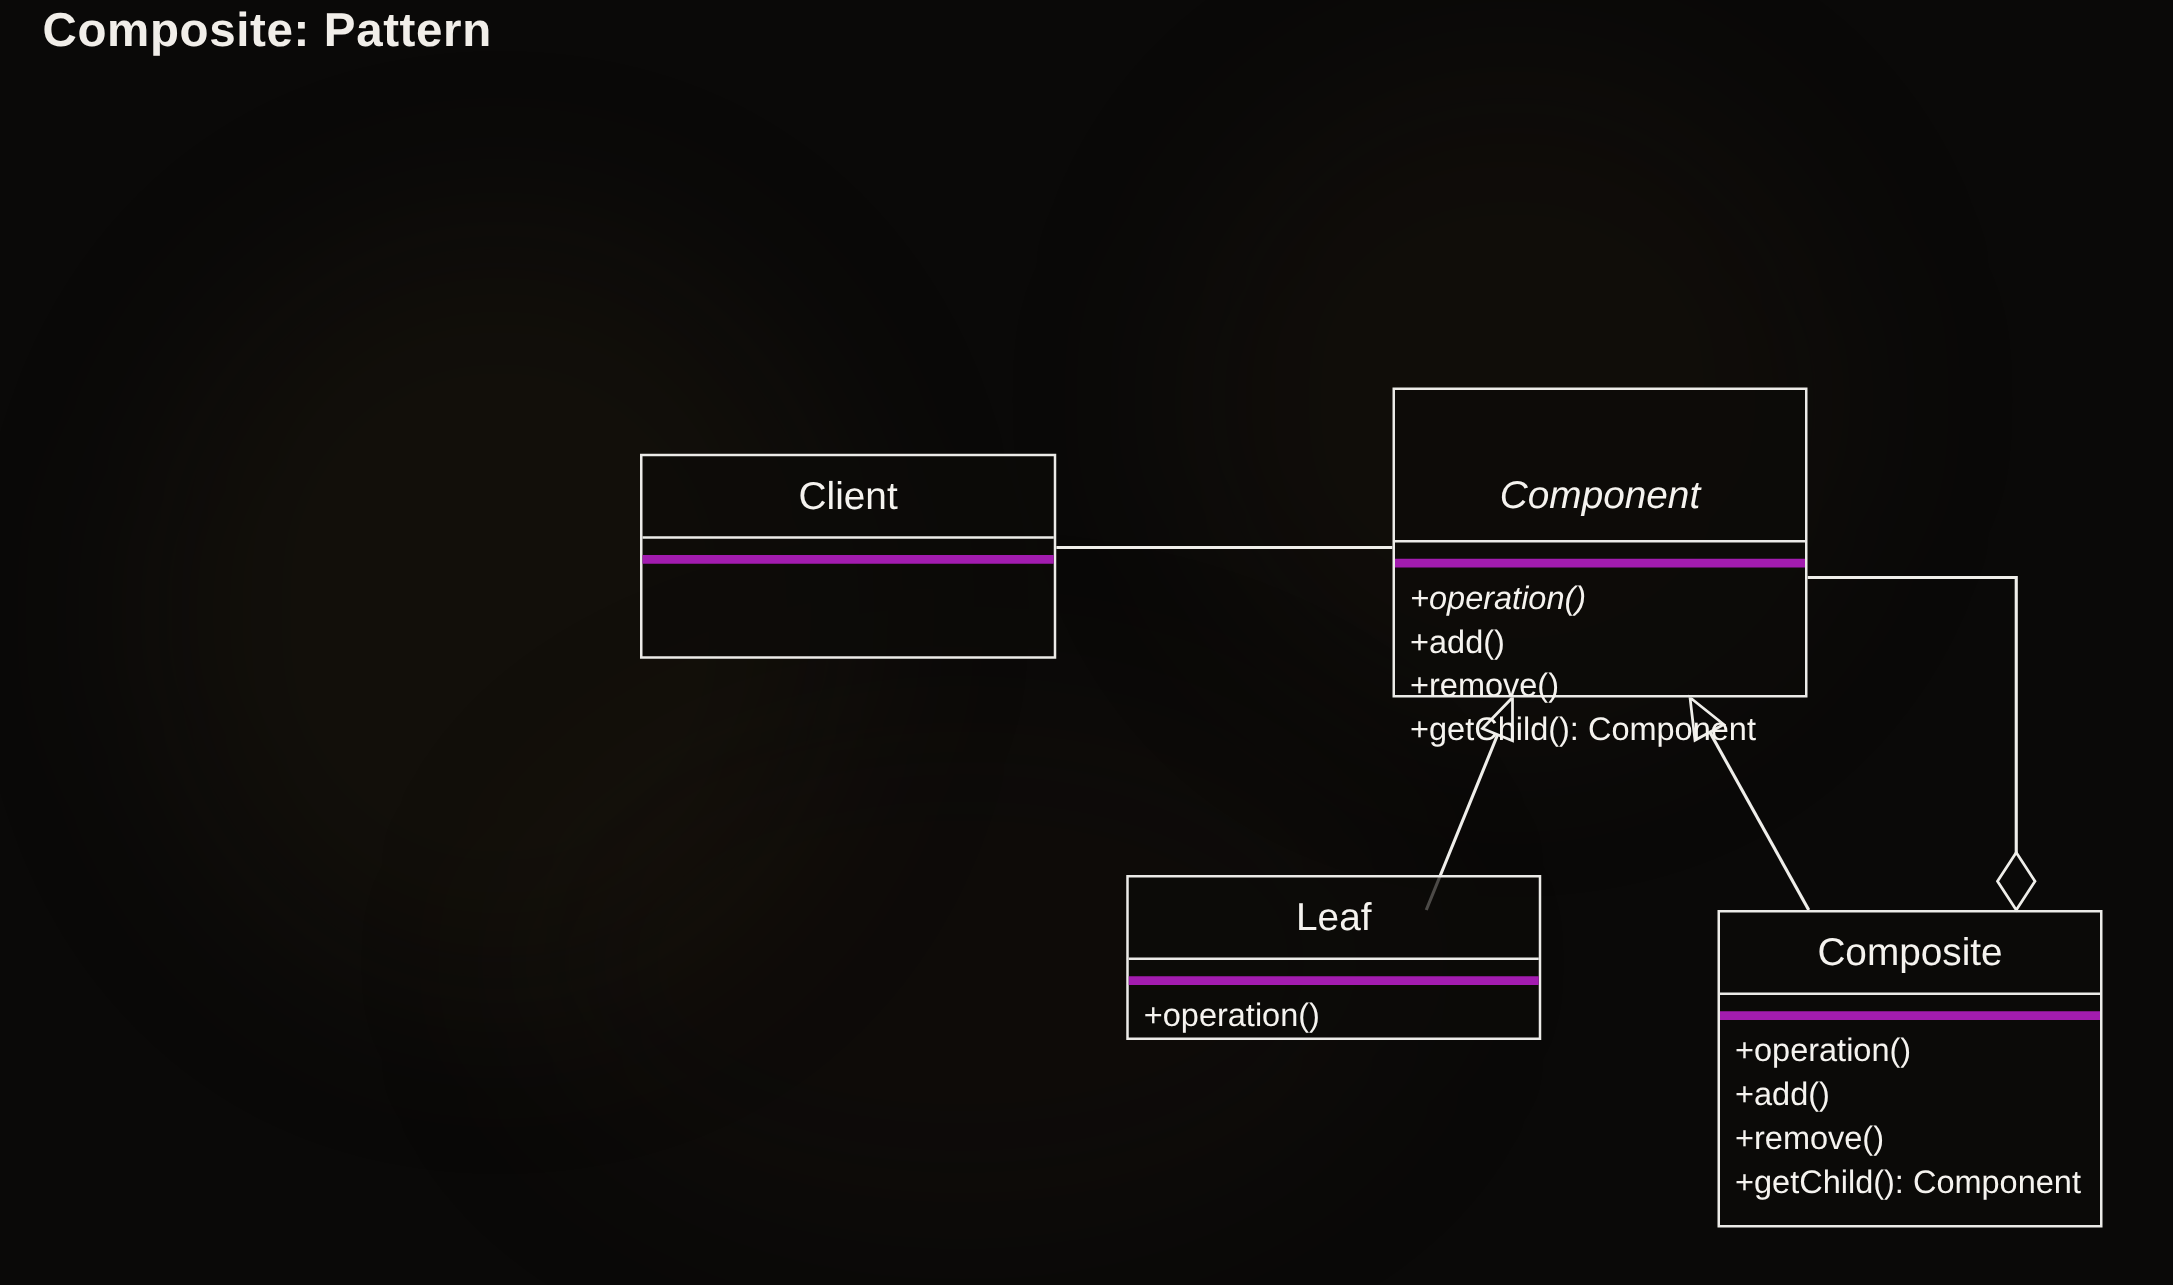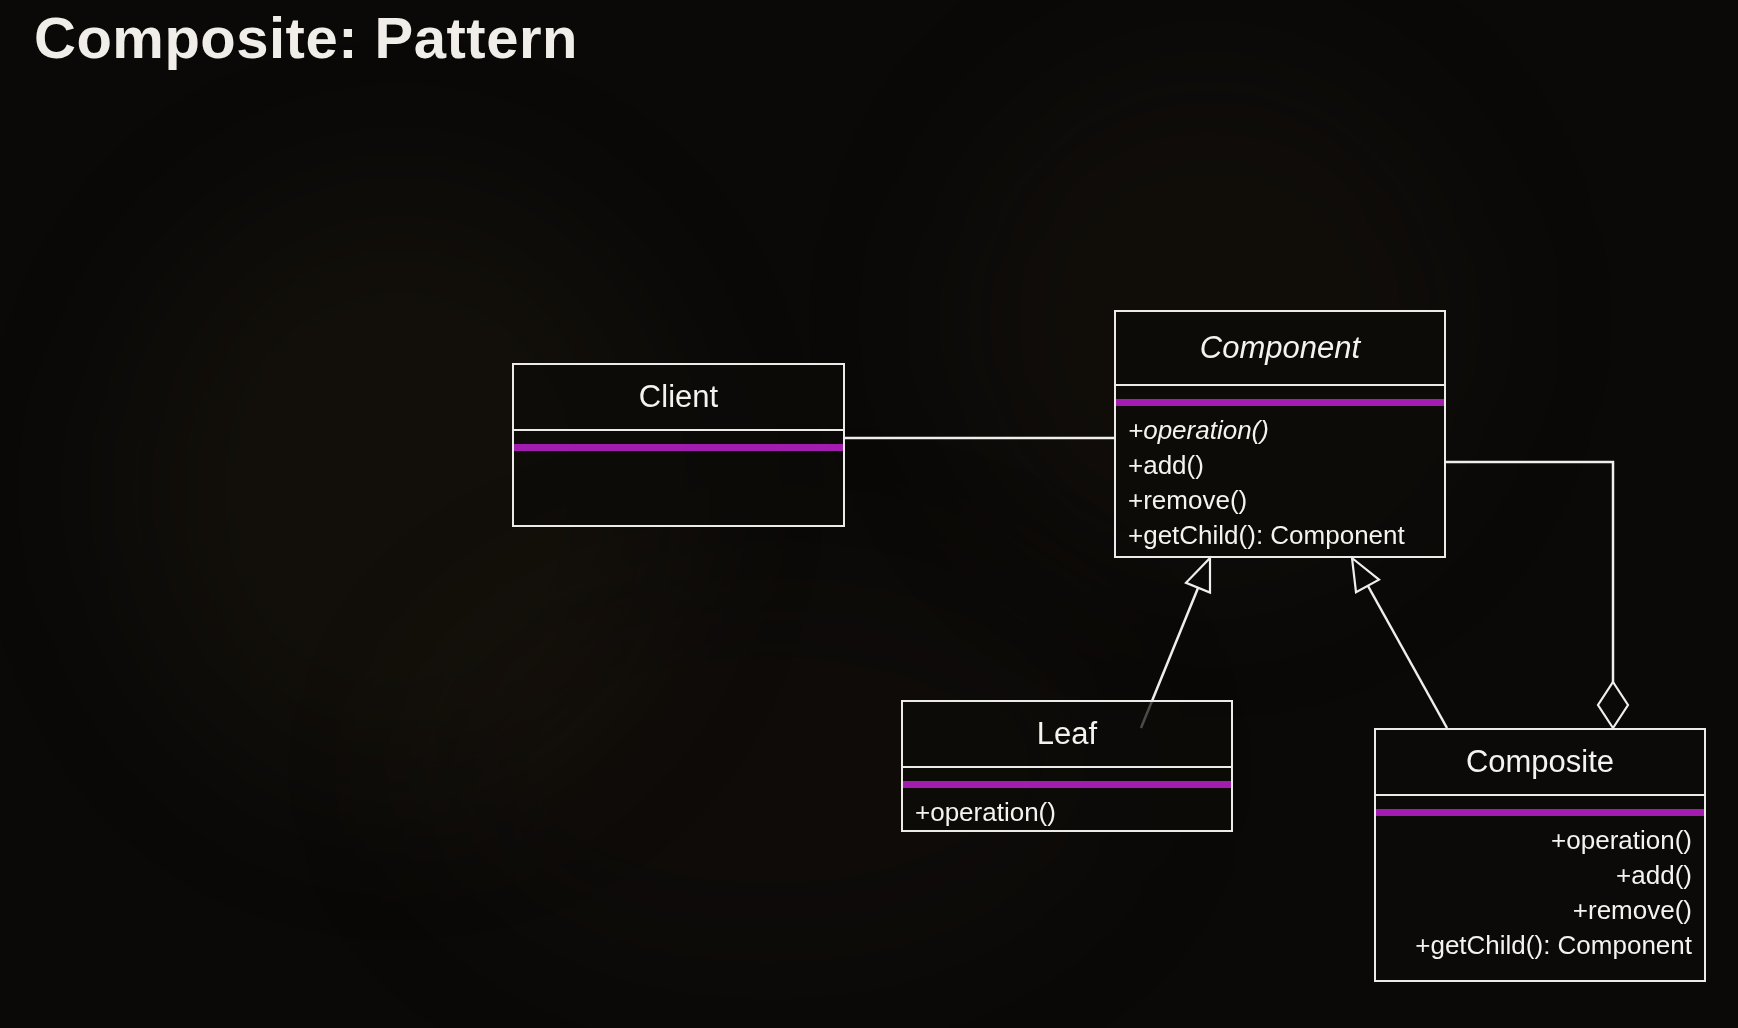--- a/index.html
+++ b/index.html
@@ -25,42 +25,42 @@
     pointer-events: none;
   }
   .blob-1 { left: 120px;  top: 180px;  width: 560px; height: 620px; background: rgba(52, 38, 18, 0.20); }
   .blob-2 { left: 950px;  top: 60px;   width: 520px; height: 520px; background: rgba(46, 34, 18, 0.18); }
   .blob-3 { left: 420px;  top: 560px;  width: 700px; height: 420px; background: rgba(40, 30, 16, 0.14); }
 
   .slide-title {
     position: absolute;
     left: 34px;
     top: 4px;
-    font-size: 58px;
+    font-size: 38px;
     font-weight: 700;
     color: #f1eee9;
     letter-spacing: 0.5px;
   }
 
   
   .uml-box {
     position: absolute;
     box-sizing: border-box;
     border: 2px solid #ecebe8;
     background: rgba(13, 11, 9, 0.72);
     color: #f5f3ef;
   }
   .uml-title {
     display: flex;
     align-items: center;
     justify-content: center;
     font-size: 31px;
     box-sizing: border-box;
   }
-  .uml-title.abstract { font-style: italic; }
+  .uml-title.abstract { font-style: italic; margin-top: 48px; }
   .uml-attrs {
     box-sizing: border-box;
     border-top: 2px solid #ecebe8;
     height: 15px;
   }
   .uml-ops {
     box-sizing: border-box;
     border-top: 7px solid #a21caf;
     padding: 7px 12px 0 12px;
     font-size: 26px;
@@ -70,21 +70,21 @@
 
   #box-client    { left: 512px;  top: 363px; width: 333px; height: 164px; }
   #box-client    .uml-title { height: 64px; }
 
   #box-component { left: 1114px; top: 310px; width: 332px; height: 248px; }
   #box-component .uml-title { height: 72px; }
 
   #box-leaf      { left: 901px;  top: 700px; width: 332px; height: 132px; }
   #box-leaf      .uml-title { height: 64px; }
 
-  #box-composite { left: 1374px; top: 728px; width: 332px; height: 254px; text-align: right; }
+  #box-composite { left: 1374px; top: 728px; width: 308px; height: 254px; }
   #box-composite .uml-title { height: 64px; }
 
   .connector-layer {
     position: absolute;
     left: 0; top: 0;
     width: 1738px;
     height: 1028px;
     pointer-events: none;
   }
 </style>

